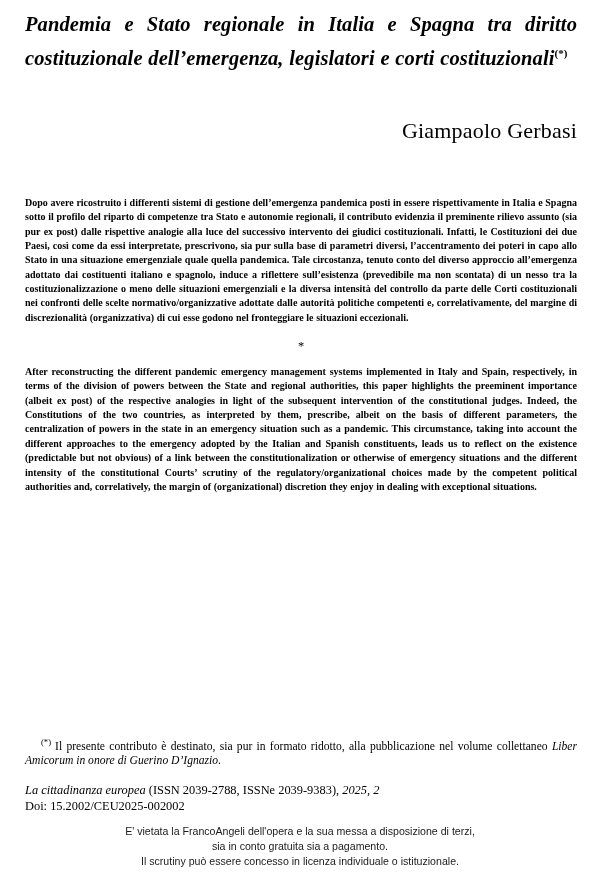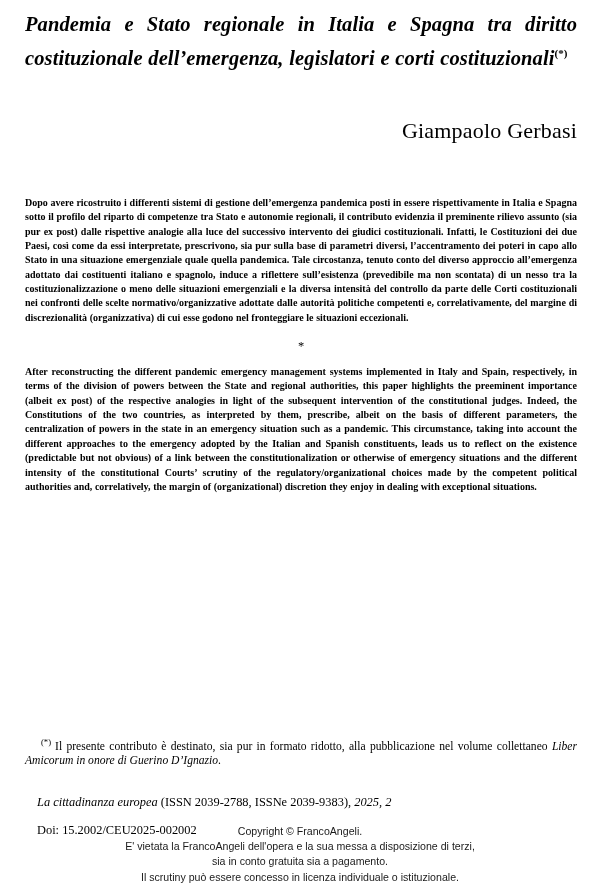--- a/index.html
+++ b/index.html
@@ -117,21 +117,21 @@
   
   .citation-block {
     position: absolute;
     left: 25px;
     top: 783px;
     width: 552px;
   }
   .cit-line {
     font-size: 12.4px;
     line-height: 15.5px;
-    margin: 12px;
+    margin: 0;
     white-space: nowrap;
   }
   .cit-line .it { font-style: italic; }
 
   
   .copyright-block {
     position: absolute;
     left: 0;
     top: 824px;
     width: 600px;
@@ -167,19 +167,18 @@
   <div class="footnote-block">
     <p class="footnote"><span class="fn-mark">(*)</span><span class="fn-gap"></span><span>Il presente contributo è destinato, sia pur in formato ridotto, alla pubblicazione nel volume collettaneo </span><em>Liber Amicorum in onore di Guerino D’Ignazio</em><span>.</span></p>
   </div>
 
   <div class="citation-block">
     <p class="cit-line"><span class="it">La cittadinanza europea</span><span> (ISSN 2039-2788, ISSNe 2039-9383), </span><span class="it">2025, 2</span></p>
     <p class="cit-line">Doi: 15.2002/CEU2025-002002</p>
   </div>
 
   <div class="copyright-block">
-    <p class="cr-line">Copyright © FrancoAngeli.</p>
     <p class="cr-line">E' vietata la FrancoAngeli dell'opera e la sua messa a disposizione di terzi,</p>
     <p class="cr-line">sia in conto gratuita sia a pagamento.</p>
     <p class="cr-line">Il scrutiny può essere concesso in licenza individuale o istituzionale.</p>
   </div>
 
 </div>
 
 </body></html>

